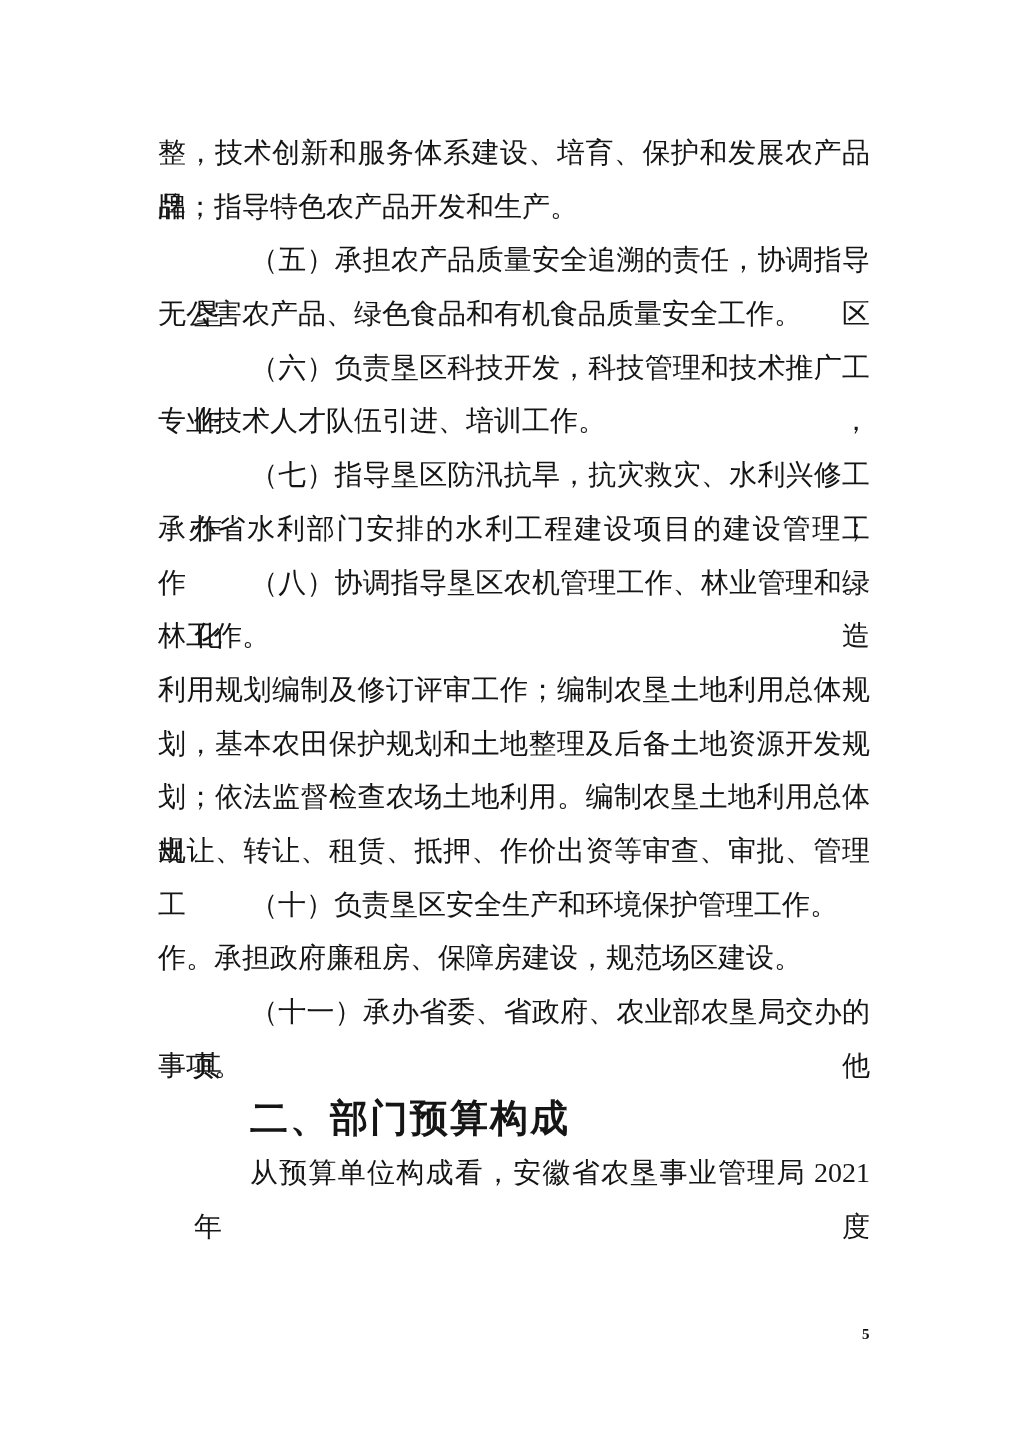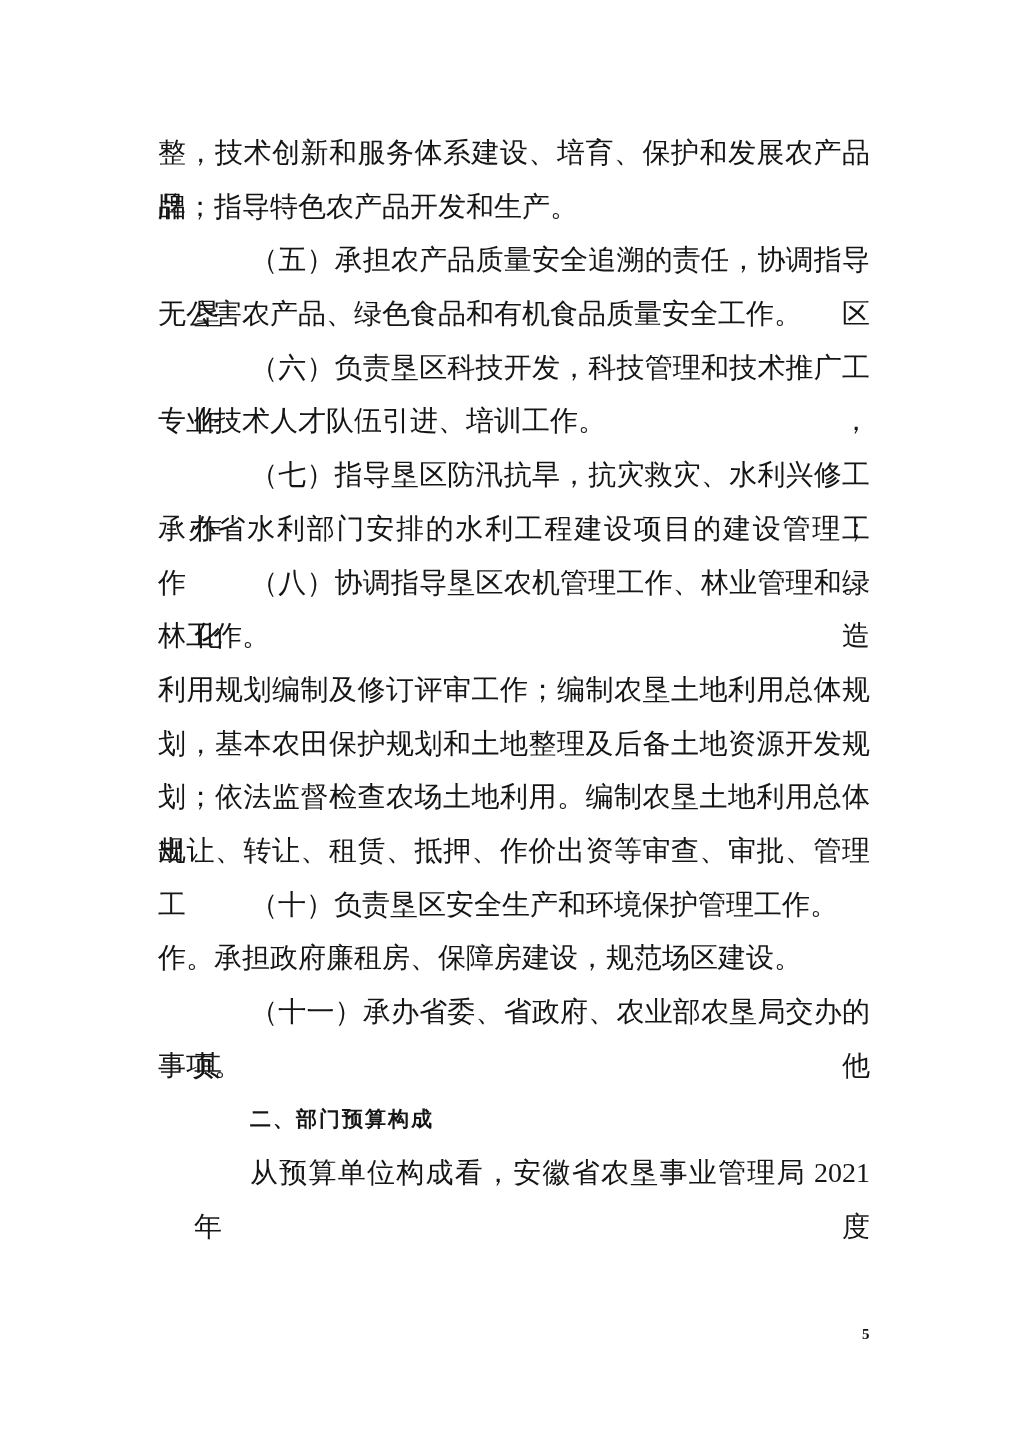--- a/index.html
+++ b/index.html
@@ -38,22 +38,22 @@
     white-space: normal;
     text-align: justify;
     text-align-last: justify;
   }
   .line.indent {
     text-indent: 56px;
     margin-left: 36px;
   }
   .line.bold {
     font-weight: 700;
-    font-size: 21px;
-    font-family: Liberation Sans, sans-serif;
+    font-size: 38px;
+    font-family: Liberation Serif, serif;
     letter-spacing: 2px;
   }
   #page-number {
     position: absolute;
     left: 862px;
     top: 1326px;
     font-size: 15px;
     font-weight: 700;
     color: #111;
     font-family: "Liberation Serif", "DejaVu Serif", serif;

